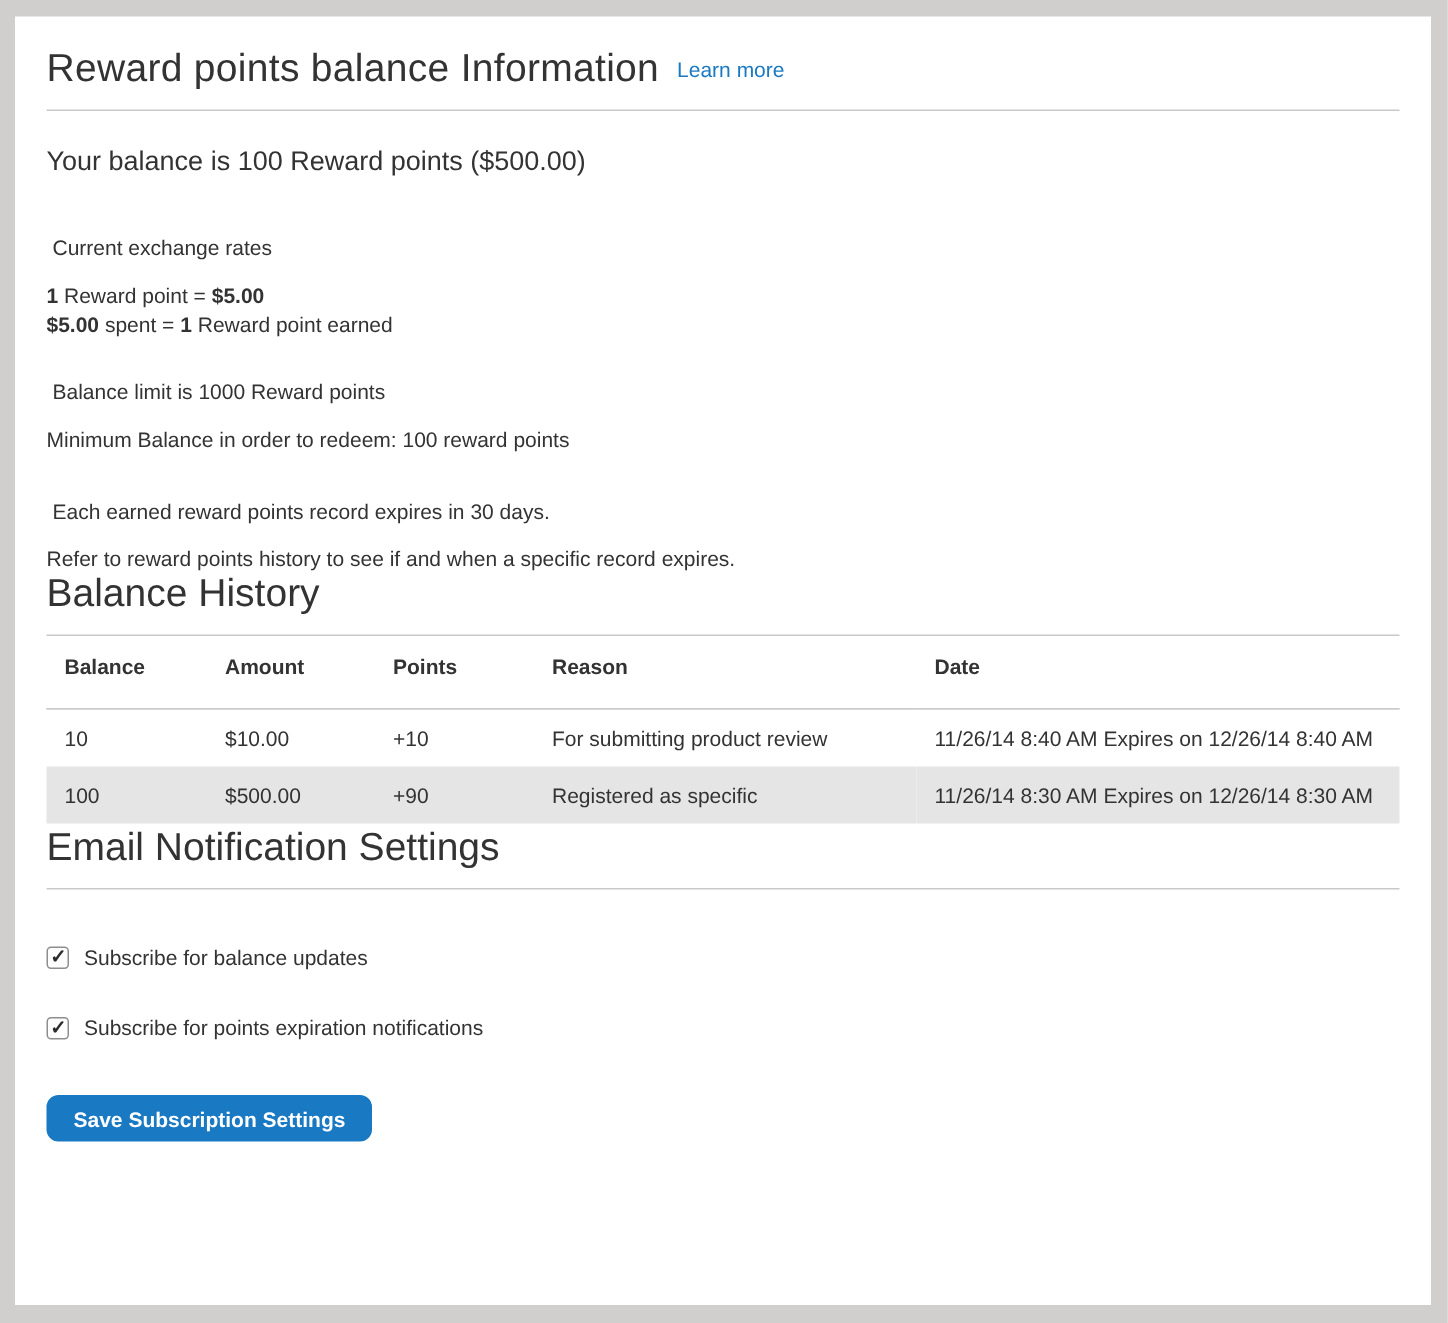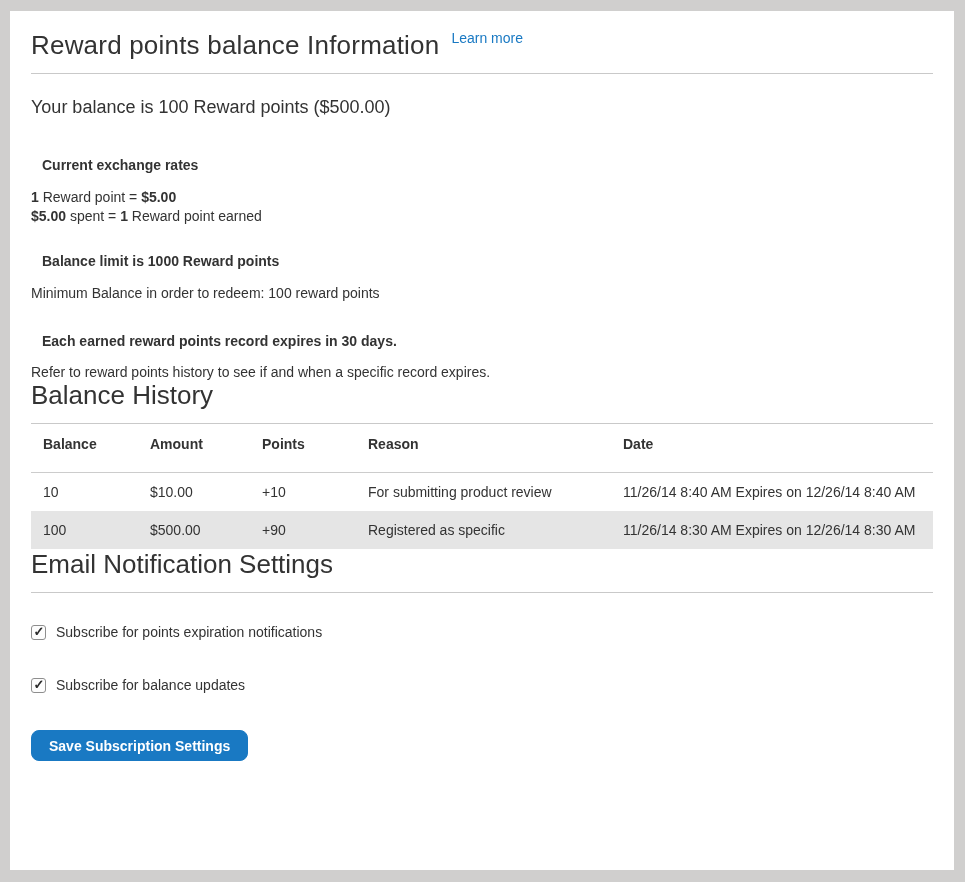--- a/index.html
+++ b/index.html
@@ -12,42 +12,42 @@
     overflow: hidden;
   }
   .card {
     position: absolute;
     left: 10px; top: 11px;
     width: 944px; height: 859px;
     background: #ffffff;
     padding: 19px 21px 0 21px;
   }
   
-  .title-row { display: flex; align-items: flex-start; }
+  .title-row { display: flex; align-items: center; }
   h1.page-title {
     margin: 0;
     font-size: 26px;
     font-weight: 300;
     color: #333333;
     letter-spacing: 0.2px;
   }
   a.learn-more {
     margin-left: 12px;
     font-size: 14px;
     color: #1979c3;
     text-decoration: none;
   }
   .divider {
     border-bottom: 1px solid #c9c9c9;
     margin-top: 12px;
     height: 0;
   }
   
   .balance-line { margin: 23px 0 0 0; font-size: 18px; }
-  .bold-note   { margin: 11px; font-size: 14px; font-weight: bold; }
+  .bold-note   { margin: 4px; font-size: 14px; font-weight: normal; }
   .plain-note  { margin: 0; font-size: 14px; }
   .mt-exch   { margin-top: 39px; }
   .mt-rates  { margin-top: 15px; line-height: 19px; }
   .mt-limit  { margin-top: 27px; }
   .mt-min    { margin-top: 16px; }
   .mt-exp    { margin-top: 32px; }
   .mt-note   { margin-top: 15px; }
   
   h2.section-heading {
     margin: 0;
@@ -181,25 +181,25 @@
         <td>Registered as specific</td>
         <td>11/26/14 8:30 AM Expires on 12/26/14 8:30 AM</td>
       </tr>
     </tbody>
   </table>
 
   
   <h2 class="section-heading mt-email">Email Notification Settings</h2>
   <div class="divider"></div>
 
+  <label class="check-row mt-check1">
+    <input type="checkbox" class="cb" checked="true" style="">
+    <span class="cb-label">Subscribe for balance updates</span>
+  </label>
+
   <label class="check-row mt-check2">
     <input type="checkbox" class="cb" checked="true" style="">
     <span class="cb-label">Subscribe for points expiration notifications</span>
   </label>
 
-  <label class="check-row mt-check1">
-    <input type="checkbox" class="cb" checked="true" style="">
-    <span class="cb-label">Subscribe for balance updates</span>
-  </label>
-
   <button class="save-btn">Save Subscription Settings</button>
 
 </div>
 
 </body></html>

